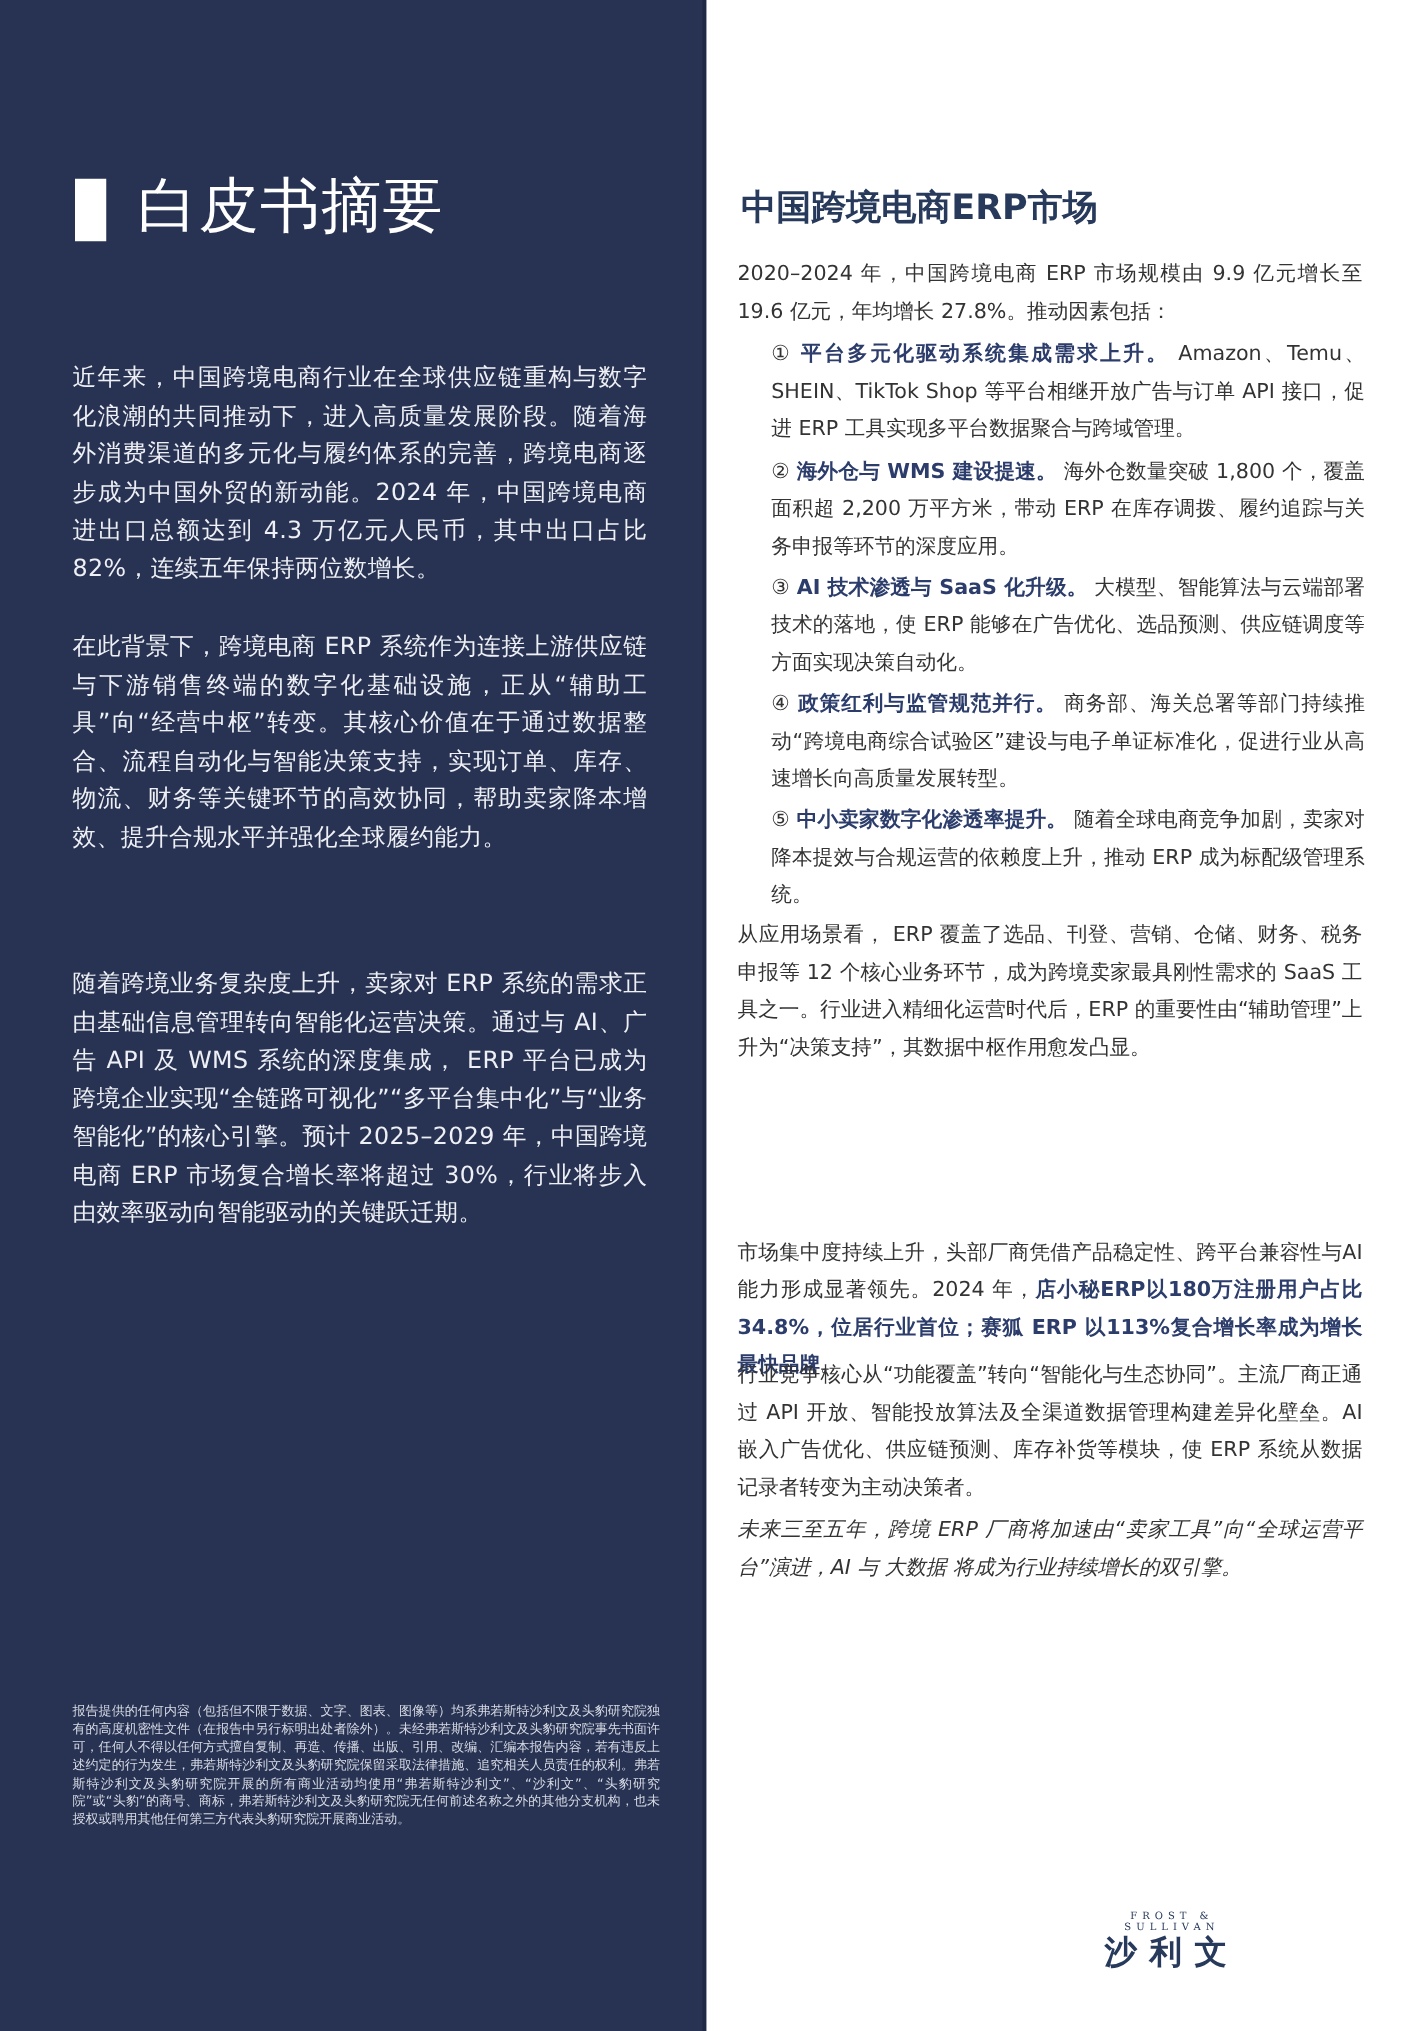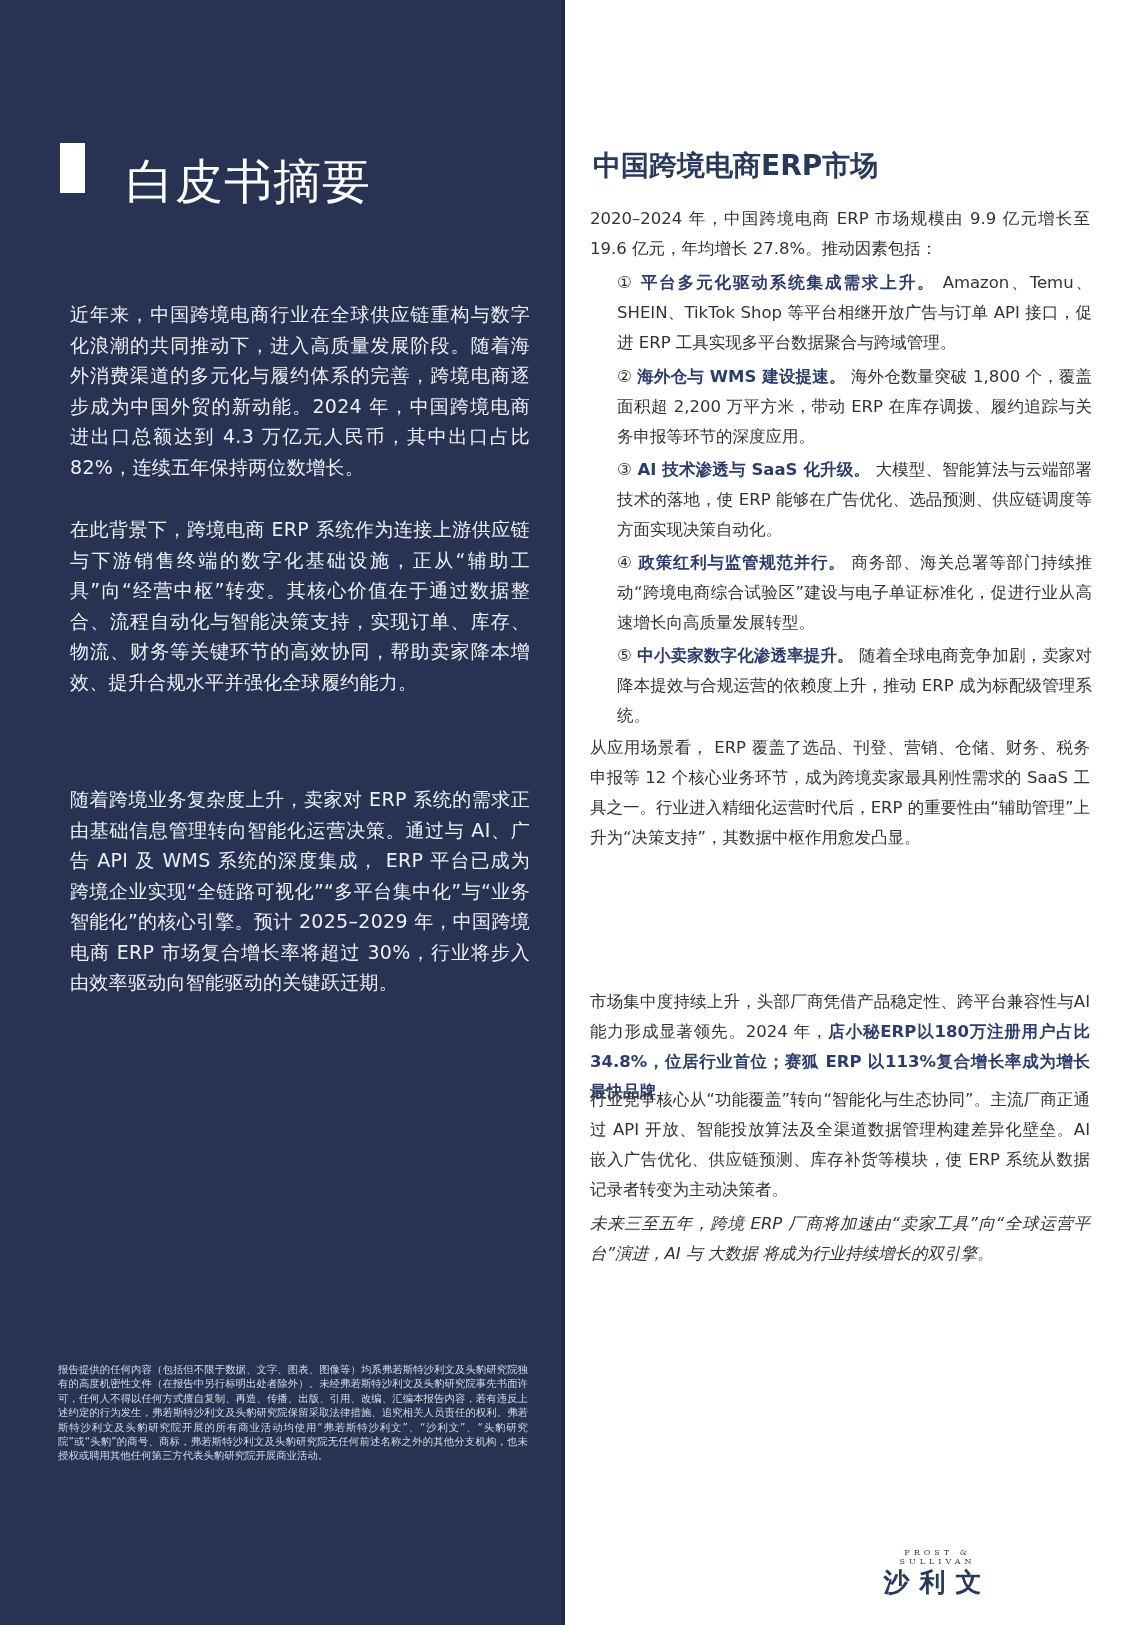--- a/index.html
+++ b/index.html
@@ -1,30 +1,30 @@
 <!DOCTYPE html>
 <html><head>
 <meta charset="utf-8">
 <style>
   html, body { margin: 0; padding: 0; }
   body { width: 1125px; height: 1625px; position: relative; overflow: hidden; background: #ffffff; font-family: "DejaVu Sans", "Liberation Sans", sans-serif; }
   .left { position: absolute; left: 0; top: 0; width: 565px; height: 1625px; background: #283353; }
   .left-edge { position: absolute; left: 562px; top: 0; width: 3px; height: 1625px; background: #1f2944; }
   .title-bar { position: absolute; left: 60px; top: 143px; width: 25px; height: 50px; background: #ffffff; }
-  .main-title { position: absolute; left: 110px; top: 134px; color: #ffffff; font-size: 48px; letter-spacing: 1px; line-height: 62px; margin: 16px; font-weight: normal; }
-  .lp { position: absolute; left: 58px; width: 460px; color: #eef0f5; font-size: 19px; line-height: 30.5px; margin: 12px; text-align: justify; letter-spacing: 0.3px; }
+  .main-title { position: absolute; left: 110px; top: 134px; color: #ffffff; font-size: 48px; letter-spacing: 1px; line-height: 62px; margin: 0; font-weight: normal; }
+  .lp { position: absolute; left: 58px; width: 460px; color: #eef0f5; font-size: 19px; line-height: 30.5px; margin: 0; text-align: justify; letter-spacing: 0.3px; }
   .disclaimer { position: absolute; left: 58px; top: 1362px; width: 470px; color: #d6dae4; font-size: 10.4px; line-height: 14.4px; margin: 0; text-align: justify; }
   .right { position: absolute; left: 565px; top: 0; width: 618px; height: 1625px; }
   .sec-title { position: absolute; left: 28px; color: #283a5c; font-size: 28px; font-weight: bold; margin: 0; line-height: 40px; }
   .rp { position: absolute; left: 25px; width: 500px; color: #333333; font-size: 16.5px; line-height: 30px; margin: 0; text-align: justify; }
   .item { position: absolute; left: 52px; width: 475px; color: #333333; font-size: 16.5px; line-height: 30px; margin: 0; text-align: justify; }
   .hl { color: #2c3d6b; font-weight: bold; }
   .num { color: #333333; font-weight: normal; }
   .logo { position: absolute; left: 870px; top: 1528px; width: 135px; text-align: center; }
-  .logo-en { color: #283a5c; font-family: "DejaVu Serif", "Liberation Serif", serif; font-size: 8px; letter-spacing: 4px; margin-top: 20px; }
+  .logo-en { color: #283a5c; font-family: "DejaVu Serif", "Liberation Serif", serif; font-size: 8px; letter-spacing: 4px; }
   .logo-cn { color: #283a5c; font-size: 26px; font-weight: bold; letter-spacing: 10px; line-height: 32px; }
 </style>
 </head>
 <body>
 
 <div class="left"></div>
 <div class="left-edge"></div>
 
 <div class="title-bar"></div>
 <h1 class="main-title">白皮书摘要</h1>

